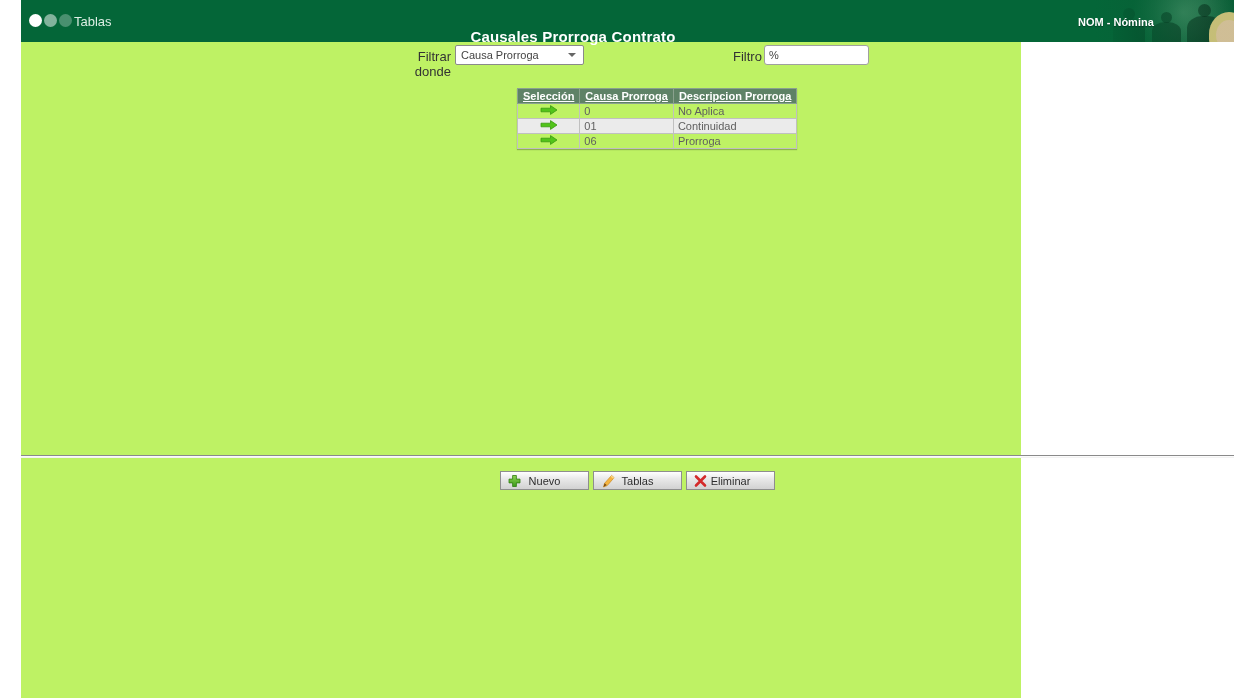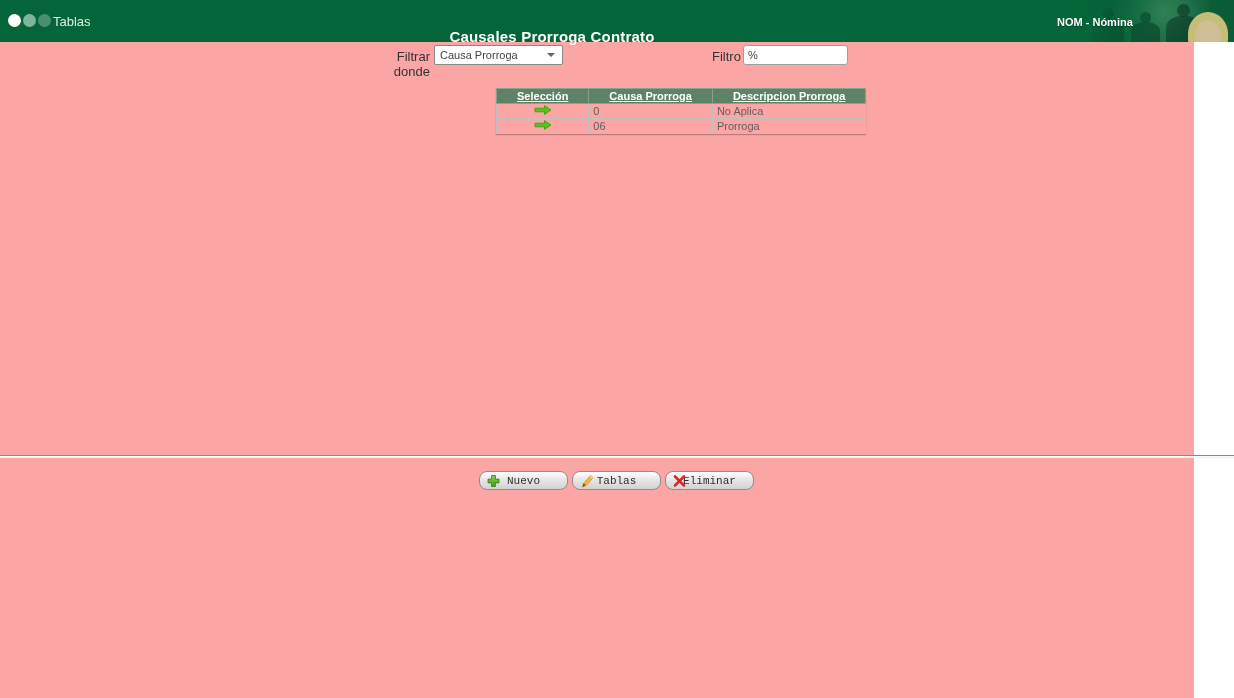--- a/index.html
+++ b/index.html
@@ -1,18 +1,18 @@
 <!DOCTYPE html>
 <html><head>
 <meta charset="utf-8">
 <style>
   * { margin:0; padding:0; box-sizing:border-box; }
   html,body { width:1234px; height:698px; background:#fff; overflow:hidden;
     font-family:"Liberation Sans", sans-serif; }
-  .page { position:relative; width:1194px; height:698px; background:#fca5a5; }
+  .page { position:relative; width:1000px; height:698px; background:#bef264;margin-left:21px; }
 
   
   .topbar { position:absolute; top:0; left:0; width:1234px; height:42px; background:#046638; }
   .dots { position:absolute; left:8px; top:14px; display:flex; gap:2px; }
   .dot { width:13px; height:13px; border-radius:50%; }
   .dot1 { background:#ffffff; }
   .dot2 { background:rgba(255,255,255,0.50); }
   .dot3 { background:rgba(255,255,255,0.28); }
   .app-label { position:absolute; left:53px; top:14px; font-size:13px; color:#ddeee4; }
   .page-title { position:absolute; left:0; top:28px; width:1104px; text-align:center;
@@ -46,37 +46,37 @@
   .sel-arrow { width:0; height:0; border-left:4px solid transparent; border-right:4px solid transparent;
     border-top:4px solid #666; margin-right:7px; }
   .filter-input { position:absolute; left:743px; top:1px; width:105px; height:20px;
     border:1px solid #a0a0a0; border-radius:3px; font-size:11px; color:#444;
     padding:0 4px; font-family:"Liberation Sans", sans-serif; }
 
   
   .grid { position:absolute; left:496px; top:88px; border-collapse:collapse;
     border:1px solid #8f8f8f; box-shadow:0 1px 1px rgba(0,0,0,0.25); }
   .grid th { background:#5e8266; color:#ffffff; font-size:11px; font-weight:bold;
-    text-decoration:underline; text-align:left; padding:1px 20px; height:14px;
+    text-decoration:underline; text-align:left; padding:1px 5px; height:14px;
     border:1px solid #8aa18e; white-space:nowrap; cursor:pointer; }
   .grid td { font-size:11px; color:#5f5f5f; padding:0 4px; height:15px;
     border:1px solid #c0c0c0; white-space:nowrap; }
   .grid .c-sel { width:52px; text-align:center; }
   .grid .c-causa { width:80px; }
   .grid .c-desc { width:111px; }
   .grid tr.alt td { background:#ebebeb; }
   .arrow-cell { cursor:pointer; }
 
   
   .separator { position:absolute; left:0; top:455px; width:1234px; height:3px;
     border-top:1px solid #8a8a8a; border-bottom:1px solid #f2f2f2; background:#fbfbfb; }
   .actions { position:absolute; left:479px; top:471px; display:flex; gap:4px; }
-  .btn { position:relative; width:89px; height:19px; border:1px solid #8e8e8e; border-radius:8px;
+  .btn { position:relative; width:89px; height:19px; border:1px solid #8e8e8e; border-radius:0;
     background:linear-gradient(#ffffff, #e9e9e9 40%, #d2d2d2); cursor:pointer;
-    display:flex; align-items:center; justify-content:center;font-family:Liberation Mono, monospace; }
+    display:flex; align-items:center; justify-content:center; }
   .btn-label { font-size:11px; color:#2e2e2e; }
   .btn-icon { position:absolute; left:7px; top:50%; transform:translateY(-50%); display:flex; }
 </style>
 </head>
 <body>
 
 <div class="page">
 
   <div class="topbar">
     <div class="dots">
@@ -123,20 +123,29 @@
     <tbody>
       <tr>
         <td class="c-sel arrow-cell">
           <svg width="18" height="10" viewBox="0 0 18 10">
             <path d="M1 3.2 h9.5 V0.6 L17 5 L10.5 9.4 V6.8 H1 Z" fill="#52c41a" stroke="#3a9910" stroke-width="0.8"></path>
           </svg>
         </td>
         <td class="c-causa">0</td>
         <td class="c-desc">No Aplica</td>
       </tr>
+      <tr class="alt">
+        <td class="c-sel arrow-cell">
+          <svg width="18" height="10" viewBox="0 0 18 10">
+            <path d="M1 3.2 h9.5 V0.6 L17 5 L10.5 9.4 V6.8 H1 Z" fill="#52c41a" stroke="#3a9910" stroke-width="0.8"></path>
+          </svg>
+        </td>
+        <td class="c-causa">01</td>
+        <td class="c-desc">Continuidad</td>
+      </tr>
       <tr>
         <td class="c-sel arrow-cell">
           <svg width="18" height="10" viewBox="0 0 18 10">
             <path d="M1 3.2 h9.5 V0.6 L17 5 L10.5 9.4 V6.8 H1 Z" fill="#52c41a" stroke="#3a9910" stroke-width="0.8"></path>
           </svg>
         </td>
         <td class="c-causa">06</td>
         <td class="c-desc">Prorroga</td>
       </tr>
     </tbody>

